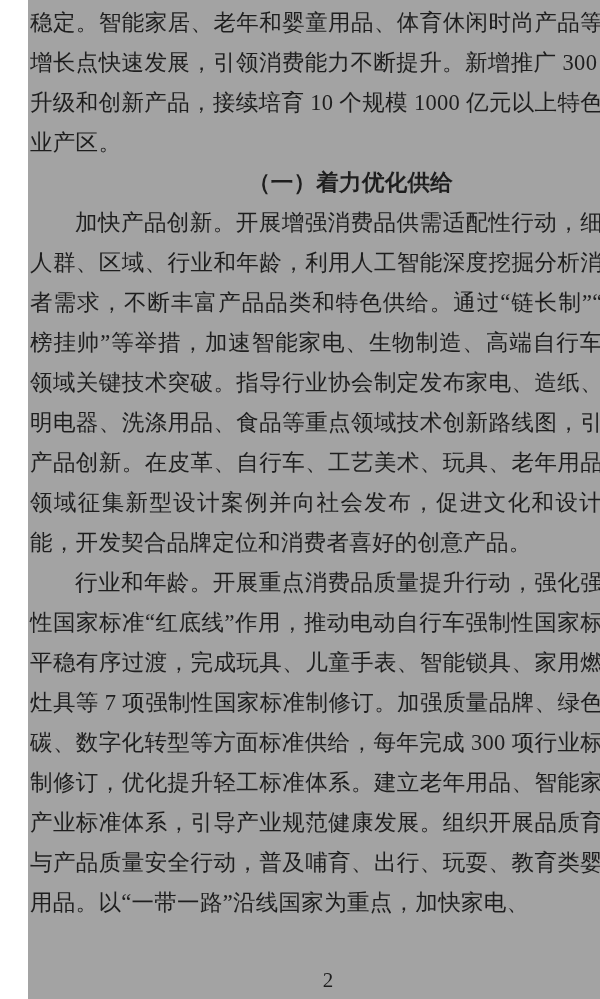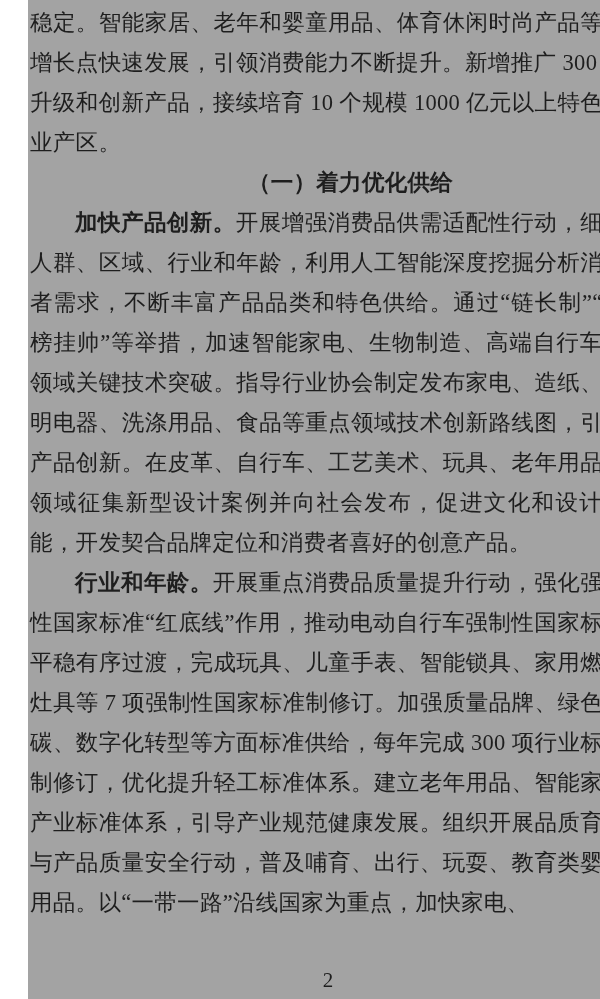--- a/index.html
+++ b/index.html
@@ -36,21 +36,21 @@
     text-align: left;
     text-indent: 2em;
   }
   p.subsection-heading {
     font-family: "Liberation Serif", "DejaVu Serif", serif;
     font-weight: 700;
     text-align: center;
     text-indent: 2em;
   }
   .lead {
-    font-weight: 700;
+    font-weight: 400;
   }
   .footer {
     position: absolute;
     left: 0;
     right: 0;
     bottom: 6px;
     text-align: center;
     font-size: 21px;
     line-height: 26px;
     color: #1e1e1e;

